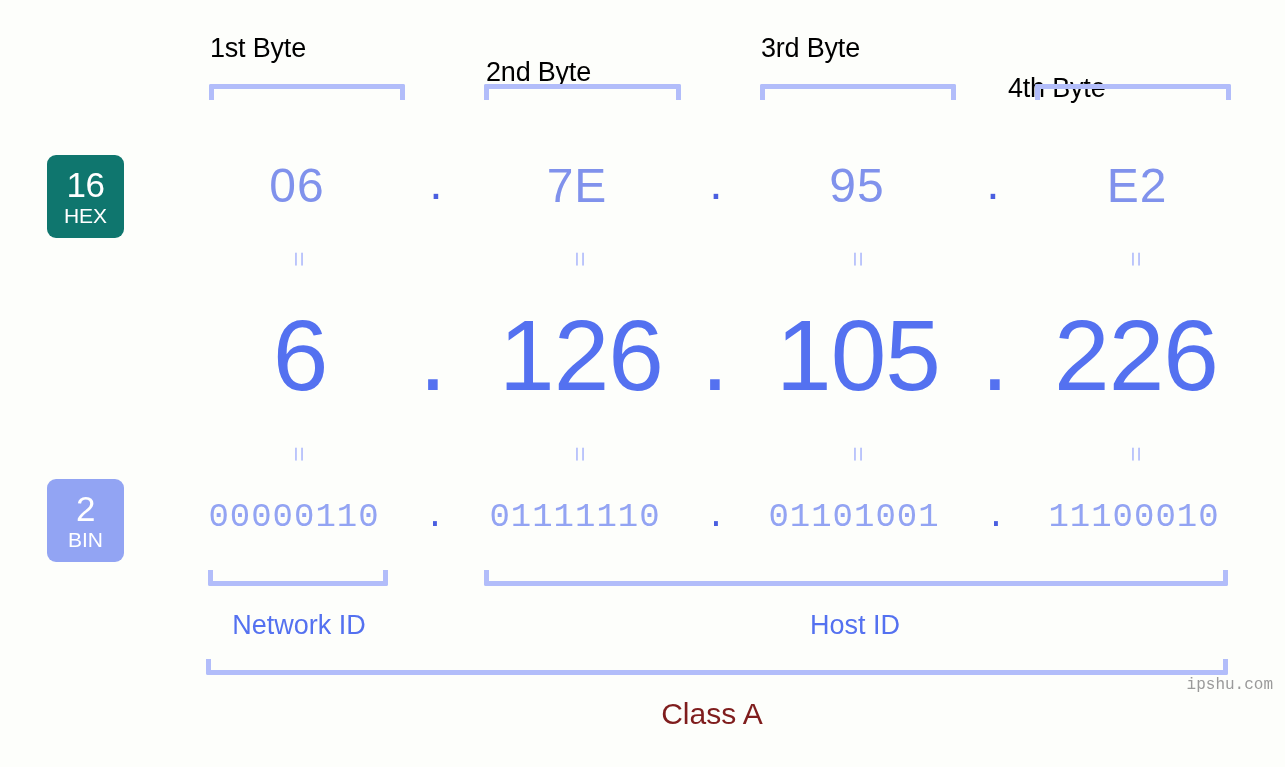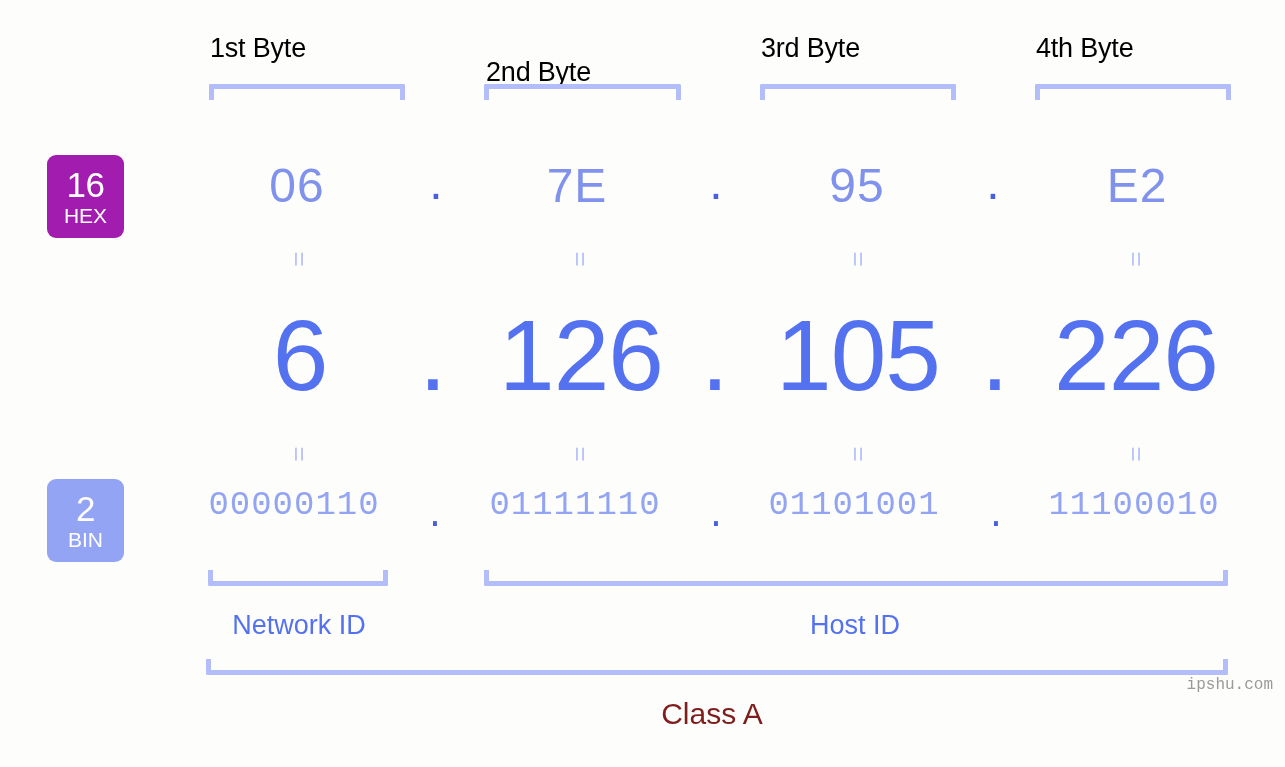--- a/index.html
+++ b/index.html
@@ -70,21 +70,21 @@
   .badge .num {
     font-size: 35px;
     font-weight: 400;
     letter-spacing: -0.5px;
   }
   .badge .abbr {
     font-size: 21px;
     margin-top: 3px;
     letter-spacing: 0px;
   }
-  .badge-hex { top: 155px; background: #a21caf; }
+  .badge-hex { top: 155px; background: #0f766e; }
   .badge-dec { top: 316px; background: #8195ef; }
   .badge-bin { top: 479px; background: #92a4f3; }
 
   
   .hex-val {
     position: absolute;
     top: 158px;
     text-align: center;
     font-size: 48px;
     color: #8092ec;
@@ -132,21 +132,21 @@
     width: 34px;
     text-align: center;
     font-size: 100px;
     color: #5471f0;
     line-height: 1;
   }
 
   
   .bin-val {
     position: absolute;
-    top: 488px;
+    top: 500px;
     text-align: center;
     font-size: 34px;
     color: #93a4f3;
     font-family: "Liberation Mono", monospace;
     letter-spacing: 1px;
     white-space: nowrap;
     line-height: 1;
   }
   .bin-dot {
     position: absolute;
@@ -192,21 +192,21 @@
 </style>
 </head>
 <body>
 
 <div class="stage">
 
   <div>
     <div class="byte-label" style="left:210px;width:200px;">1st Byte</div>
     <div class="byte-label" style="left:486px;width:200px;margin-top:24px;">2nd Byte</div>
     <div class="byte-label" style="left:761px;width:200px;">3rd Byte</div>
-    <div class="byte-label" style="left:1036px;width:200px;">4th Byte</div>
+    <div class="byte-label" style="left:1008px;width:200px;margin-top:40px;">4th Byte</div>
 
     <div class="bracket-top" style="left:209px;width:196px;"></div>
     <div class="bracket-top" style="left:484px;width:197px;"></div>
     <div class="bracket-top" style="left:760px;width:196px;"></div>
     <div class="bracket-top" style="left:1035px;width:196px;"></div>
   </div>
 
   <div class="badge badge-hex">
     <span class="num">16</span>
     <span class="abbr">HEX</span>

